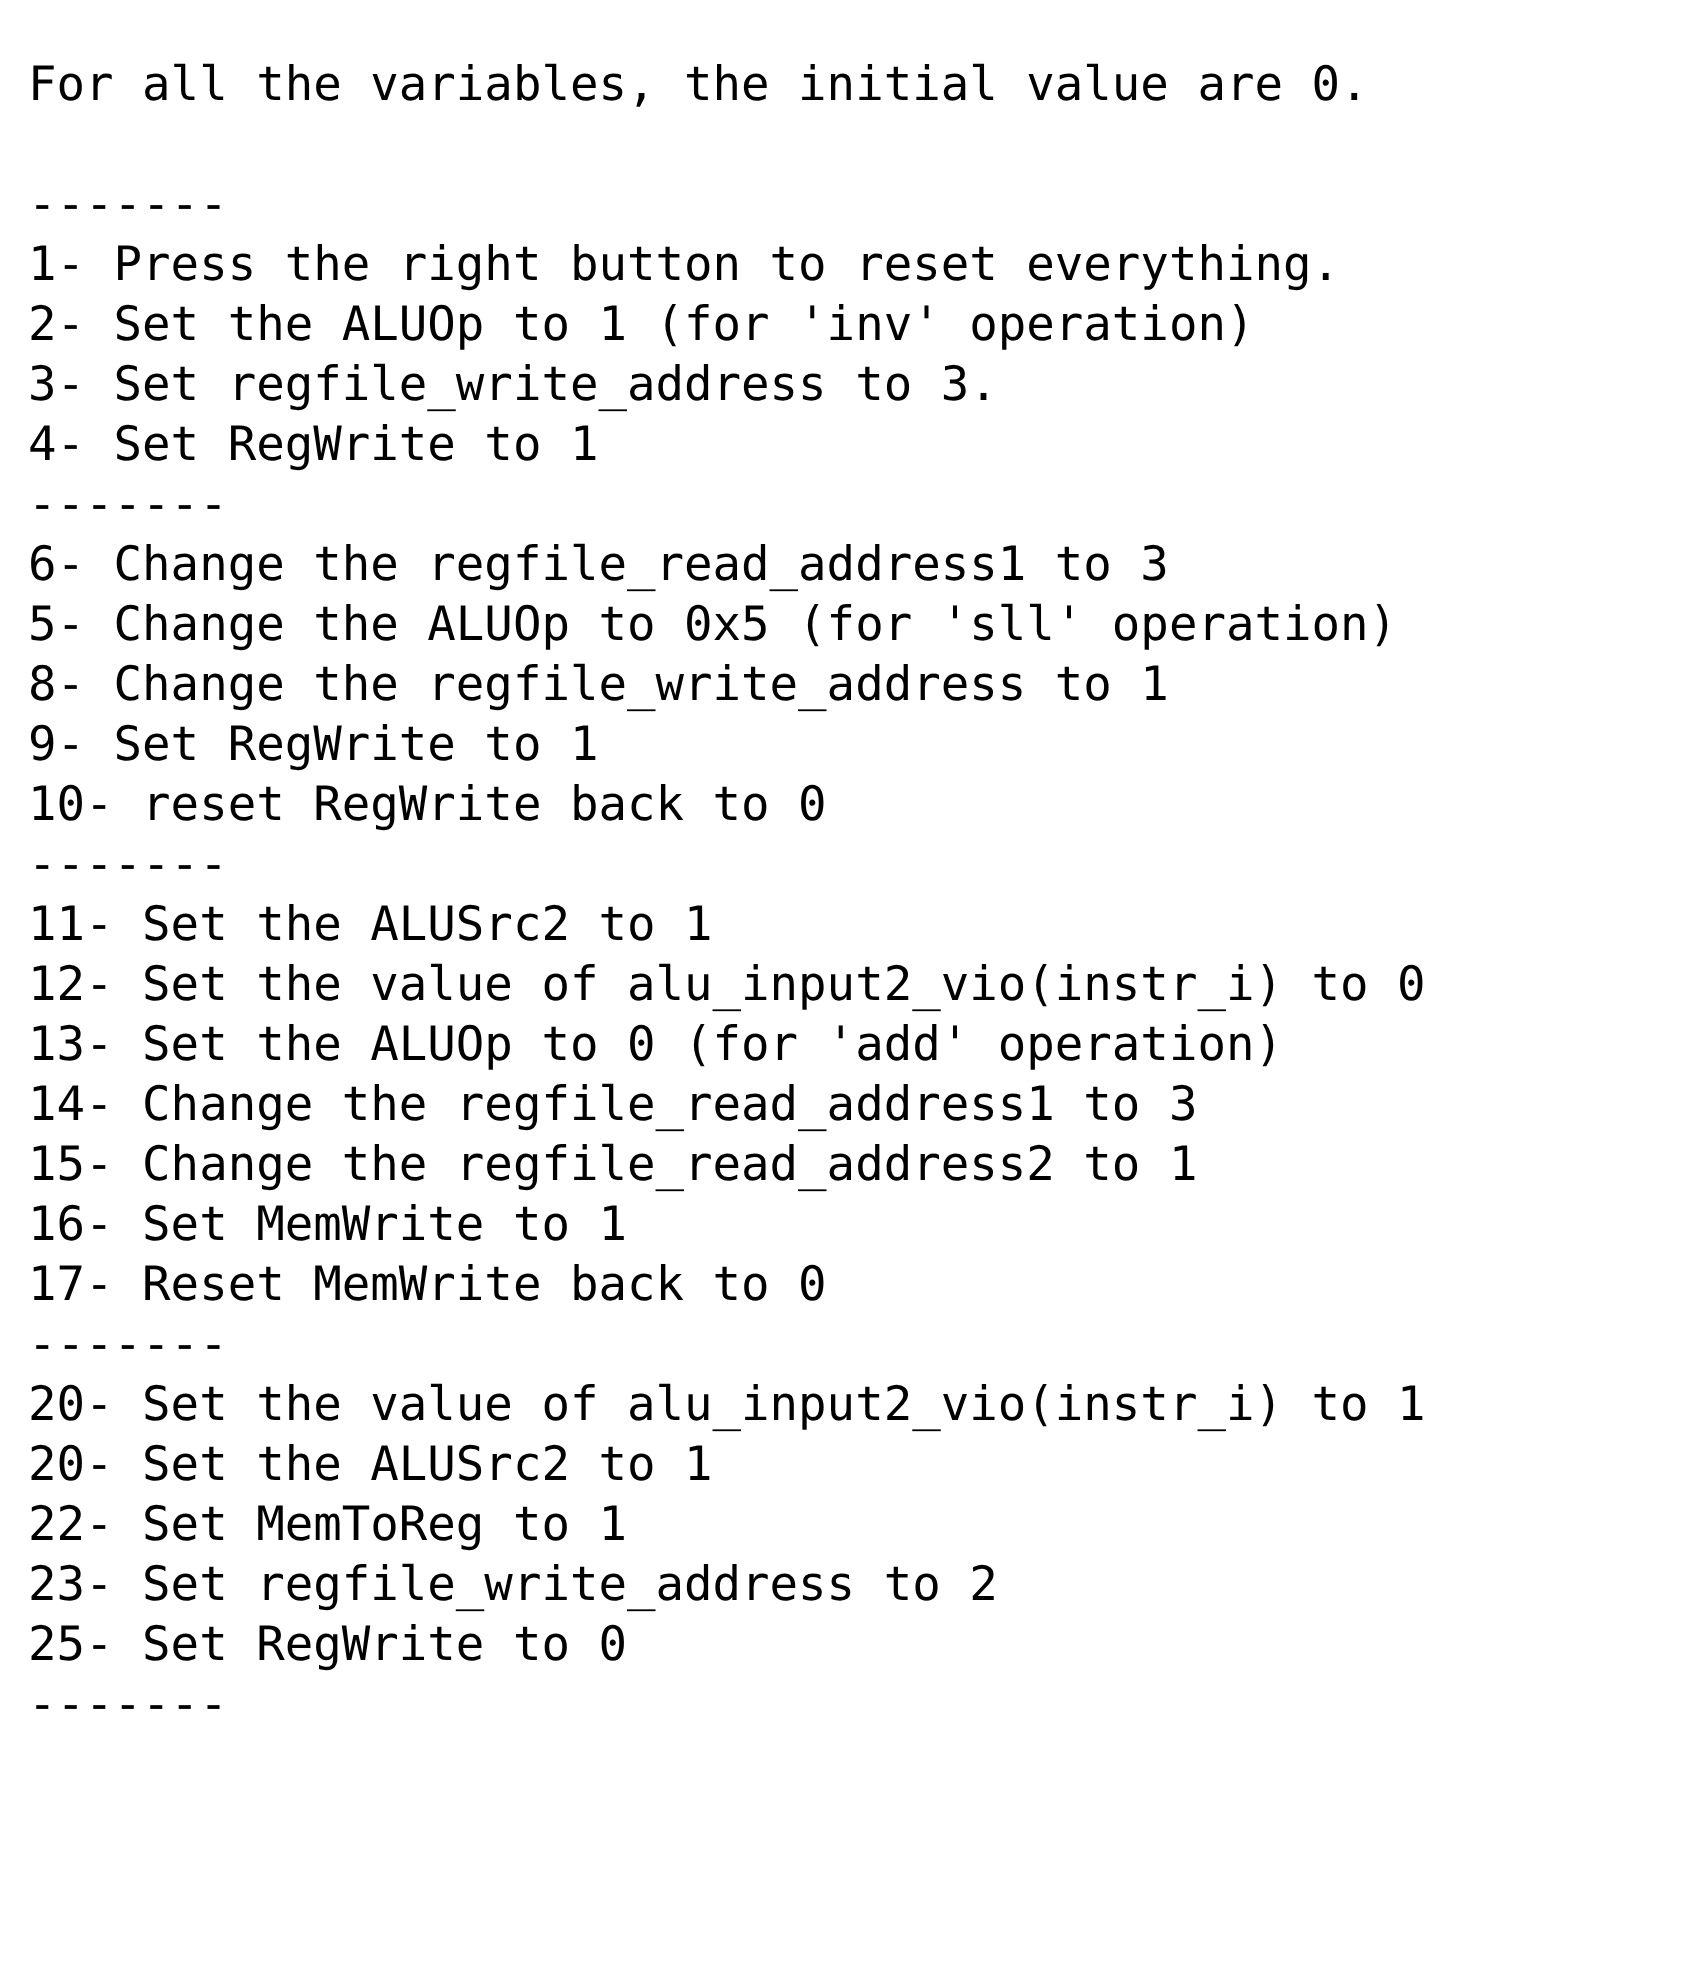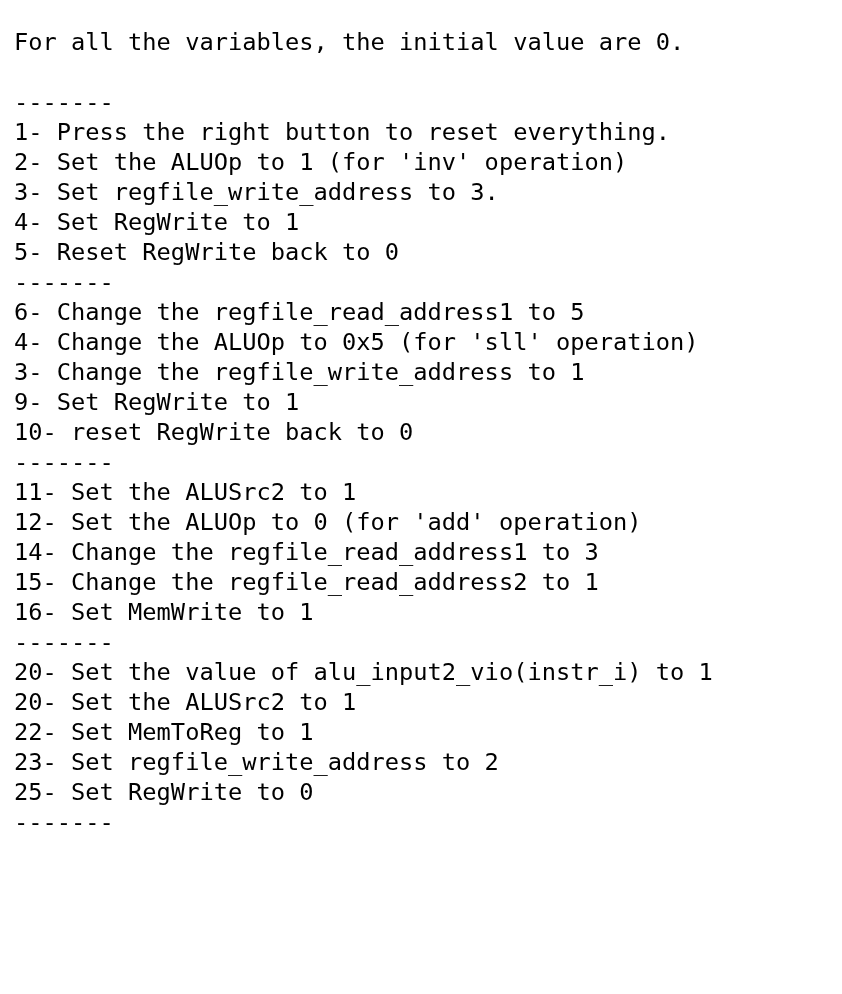--- a/index.html
+++ b/index.html
@@ -53,37 +53,38 @@
   <div class="line">For all the variables, the initial value are 0.</div>
 
   <div class="line blank"></div>
 
   <div class="sep">-------</div>
 
   <div class="line">1- Press the right button to reset everything.</div>
   <div class="line">2- Set the ALUOp to 1 (for 'inv' operation)</div>
   <div class="line">3- Set regfile_write_address to 3.</div>
   <div class="line">4- Set RegWrite to 1</div>
-  <div class="line">5- Reset RegWrite back to 0</div>
 
   <div class="sep">-------</div>
 
-  <div class="line">6- Change the regfile_read_address1 to 5</div>
-  <div class="line">4- Change the ALUOp to 0x5 (for 'sll' operation)</div>
-  <div class="line">3- Change the regfile_write_address to 1</div>
+  <div class="line">6- Change the regfile_read_address1 to 3</div>
+  <div class="line">5- Change the ALUOp to 0x5 (for 'sll' operation)</div>
+  <div class="line">8- Change the regfile_write_address to 1</div>
   <div class="line">9- Set RegWrite to 1</div>
   <div class="line">10- reset RegWrite back to 0</div>
 
   <div class="sep">-------</div>
 
   <div class="line">11- Set the ALUSrc2 to 1</div>
-  <div class="line">12- Set the ALUOp to 0 (for 'add' operation)</div>
+  <div class="line">12- Set the value of alu_input2_vio(instr_i) to 0</div>
+  <div class="line">13- Set the ALUOp to 0 (for 'add' operation)</div>
   <div class="line">14- Change the regfile_read_address1 to 3</div>
   <div class="line">15- Change the regfile_read_address2 to 1</div>
   <div class="line">16- Set MemWrite to 1</div>
+  <div class="line">17- Reset MemWrite back to 0</div>
 
   <div class="sep">-------</div>
 
   <div class="line">20- Set the value of alu_input2_vio(instr_i) to 1</div>
   <div class="line">20- Set the ALUSrc2 to 1</div>
   <div class="line">22- Set MemToReg to 1</div>
   <div class="line">23- Set regfile_write_address to 2</div>
   <div class="line">25- Set RegWrite to 0</div>
 
   <div class="sep">-------</div>

